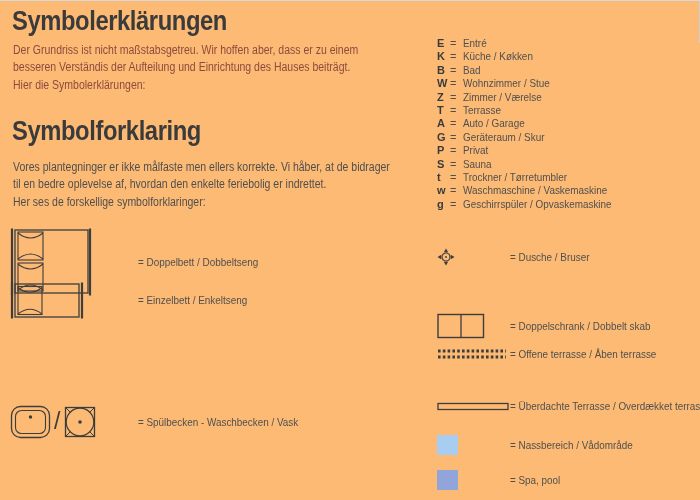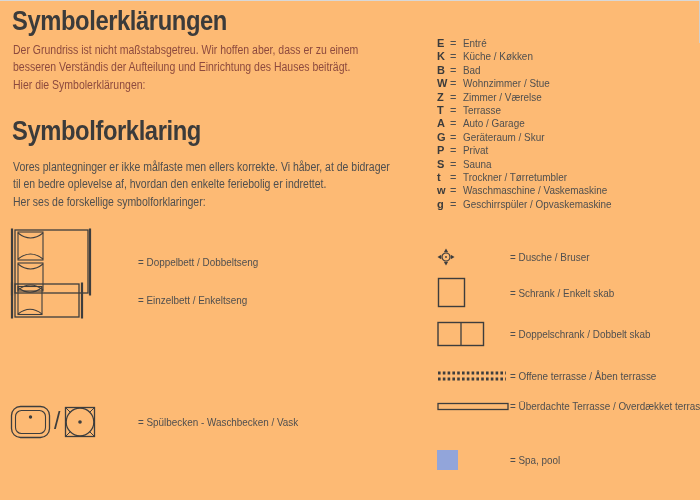--- a/index.html
+++ b/index.html
@@ -185,58 +185,56 @@
         <circle class="fl" cx="9" cy="9" r="0.9"></circle>
         <path class="fl" d="M9,0.5 L6.8,4.2 L11.2,4.2 Z"></path>
         <path class="fl" d="M9,17.5 L6.8,13.8 L11.2,13.8 Z"></path>
         <path class="fl" d="M0.5,9 L4.2,6.8 L4.2,11.2 Z"></path>
         <path class="fl" d="M17.5,9 L13.8,6.8 L13.8,11.2 Z"></path>
       </svg>
     </span>
     <span class="leg-label">= Dusche / Bruser</span>
   </div>
 
-  <div class="rrow" style="top:256px;height:31px">
-    <span class="rricon">
-      <svg width="29" height="31" viewBox="0 0 29 31">
-        <rect class="st" x="1.5" y="1.5" width="26" height="28" stroke-width="1.4"></rect>
-      </svg>
-    </span>
-    <span class="leg-label">= Schrank / Enkelt skab</span>
-  </div>
-
-  <div class="rrow" style="top:300px;height:26px">
+
+  <div class="rrow" style="top:292px;height:26px">
     <span class="rricon">
       <svg width="48" height="26" viewBox="0 0 48 26">
         <rect class="st" x="1" y="1.5" width="45.5" height="23" stroke-width="1.4"></rect>
         <line class="st" x1="24" y1="1.5" x2="24" y2="24.5" stroke-width="1.3"></line>
       </svg>
     </span>
     <span class="leg-label">= Doppelschrank / Dobbelt skab</span>
   </div>
 
-  <div class="rrow" style="top:348px;height:13px">
+  <div class="rrow" style="top:326px;height:13px">
     <span class="rricon">
       <svg width="70" height="12" viewBox="0 0 70 12">
         <line class="st" x1="1" y1="3" x2="69" y2="3" stroke-width="3" stroke-dasharray="2.6 2.2"></line>
         <line class="st" x1="1" y1="9" x2="69" y2="9" stroke-width="3" stroke-dasharray="2.6 2.2"></line>
       </svg>
     </span>
     <span class="leg-label">= Offene terrasse / Åben terrasse</span>
   </div>
 
   <div class="rrow" style="top:380px;height:10px">
     <span class="rricon">
       <svg width="72" height="9" viewBox="0 0 72 9">
         <rect class="st" x="1" y="1.5" width="70" height="6" stroke-width="1.3"></rect>
       </svg>
     </span>
     <span class="leg-label">= Überdachte Terrasse / Overdækket terrasse</span>
   </div>
 
-
-  <div class="rrow" style="top:428px;height:21px">
+  <div class="rrow" style="top:413px;height:21px">
+    <span class="rricon">
+      <span class="swatch" style="background: rgb(169, 205, 240);"></span>
+    </span>
+    <span class="leg-label">= Nassbereich / Vådområde</span>
+  </div>
+
+  <div class="rrow" style="top:448px;height:21px">
     <span class="rricon">
       <span class="swatch" style="background: rgb(146, 165, 218);"></span>
     </span>
     <span class="leg-label">= Spa, pool</span>
   </div>
 </div>
 
 </body></html>

